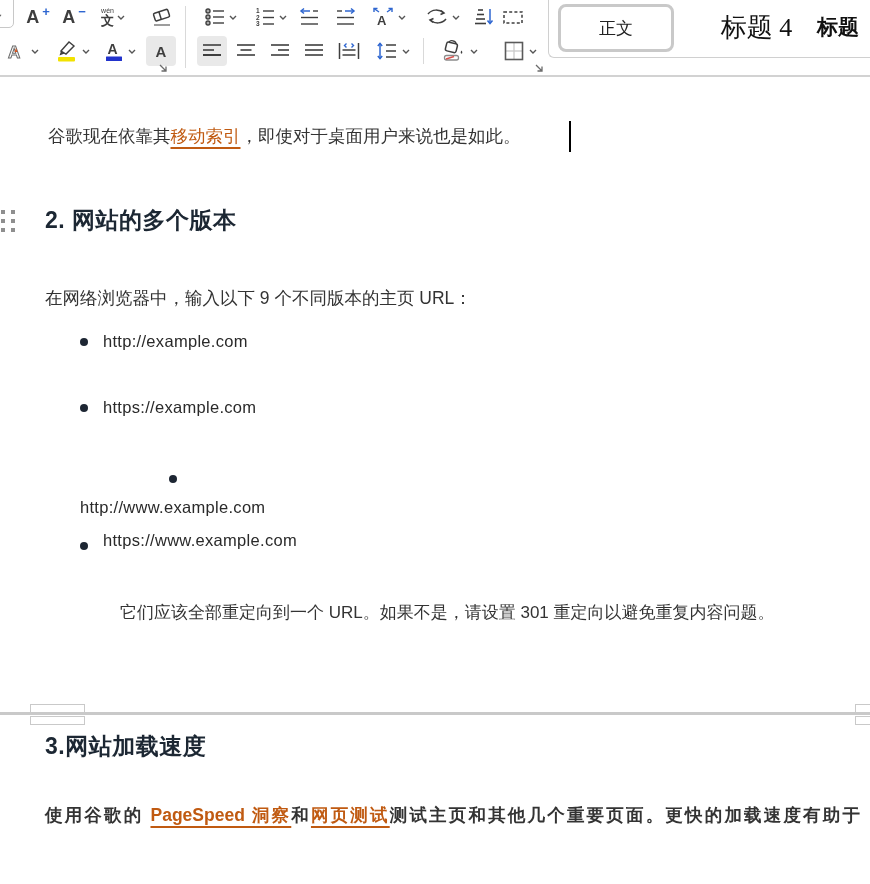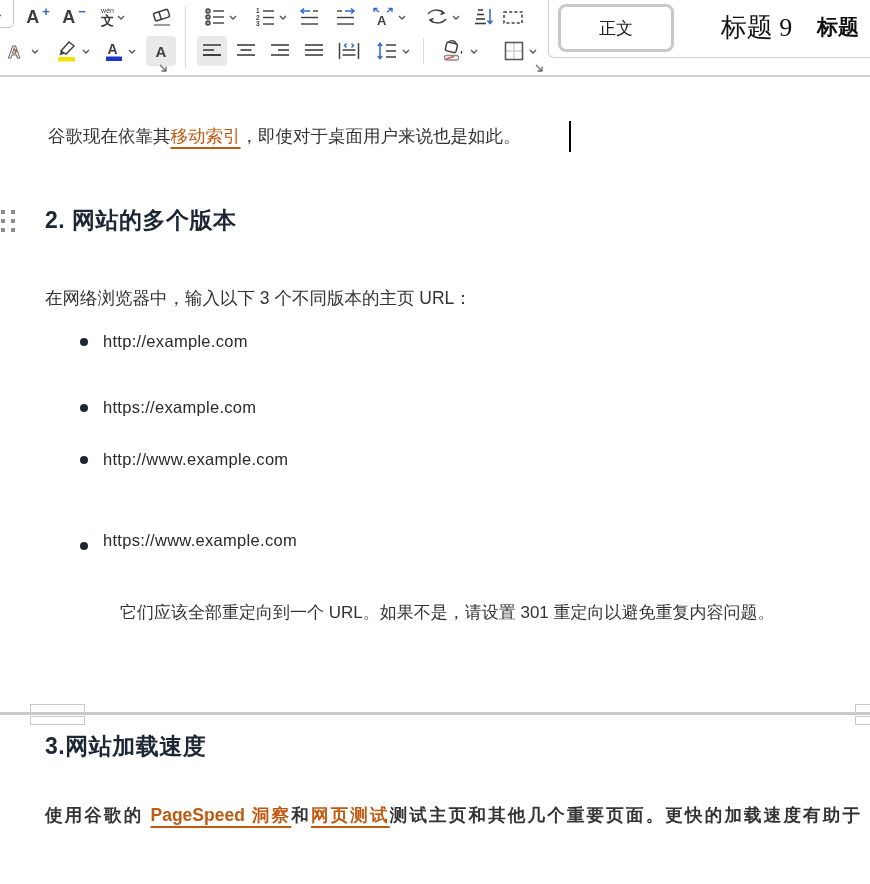--- a/index.html
+++ b/index.html
@@ -370,21 +370,21 @@
       <svg width="12" height="12">
         <path d="M2 2 L8 8 M8 3.5 V8 H3.5" stroke="#6b6b6b" stroke-width="1.3" fill="none"></path>
       </svg>
     </div>
 
     <div class="gallery">
       <div class="style-chip">
         <span>正文</span>
       </div>
       <div class="style-h1">
-        <span>标题 9</span>
+        <span>标题 4</span>
       </div>
       <div class="style-h">
         <span>标题</span>
       </div>
     </div>
   </div>
 
   <div class="doc">
 
     <div class="drag-handle">
@@ -394,31 +394,31 @@
         <i></i>
         <i></i>
         <i></i>
     </div>
 
     <div class="para" style="left:48px;top:44px;width:540px;"><span>谷歌现在依靠其</span><span class="doclink">移动索引</span><span>，即使对于桌面用户来说也是如此。</span></div>
     <div class="cursor" style="left:569px;top:44px;height:31px;"></div>
 
     <div class="h" style="left:45px;top:128px;">2. 网站的多个版本</div>
 
-    <div class="para" style="left:45px;top:206px;width:700px;">在网络浏览器中，输入以下 3 个不同版本的主页 URL：</div>
+    <div class="para" style="left:45px;top:206px;width:700px;">在网络浏览器中，输入以下 9 个不同版本的主页 URL：</div>
 
     <div class="bullet-row" style="top:321px;">
       <span class="bullet-dot"></span>
       <span>https://example.com</span>
     </div>
     <div class="bullet-row" style="top:255px;">
       <span class="bullet-dot"></span>
       <span>http://example.com</span>
     </div>
-    <div class="bullet-row" style="top:373px;">
+    <div class="bullet-row" style="top:398px;flex-direction:column;">
       <span class="bullet-dot"></span>
       <span>http://www.example.com</span>
     </div>
     <div class="bullet-row" style="top:454px;align-items:flex-end;">
       <span class="bullet-dot"></span>
       <span>https://www.example.com</span>
     </div>
 
     <div class="para" style="left:120px;top:521px;width:740px;font-size:17px;">它们应该全部重定向到一个 URL。如果不是，请设置 301 重定向以避免重复内容问题。</div>
 

